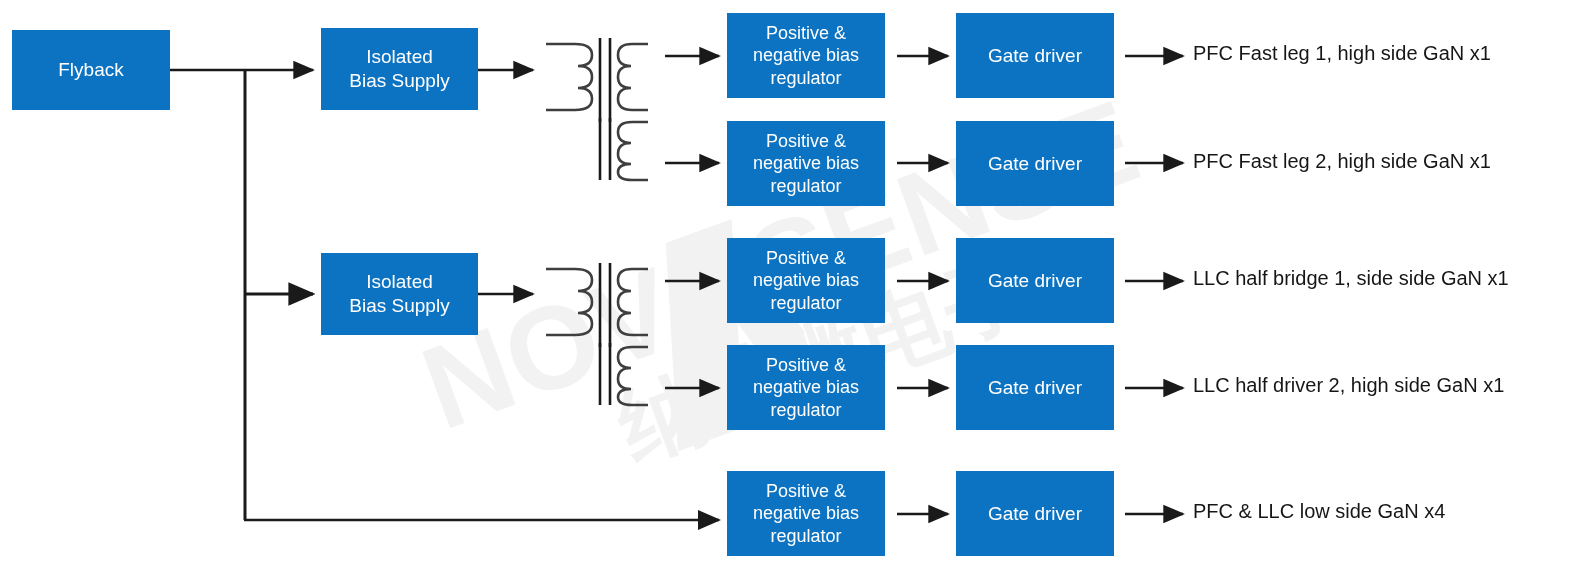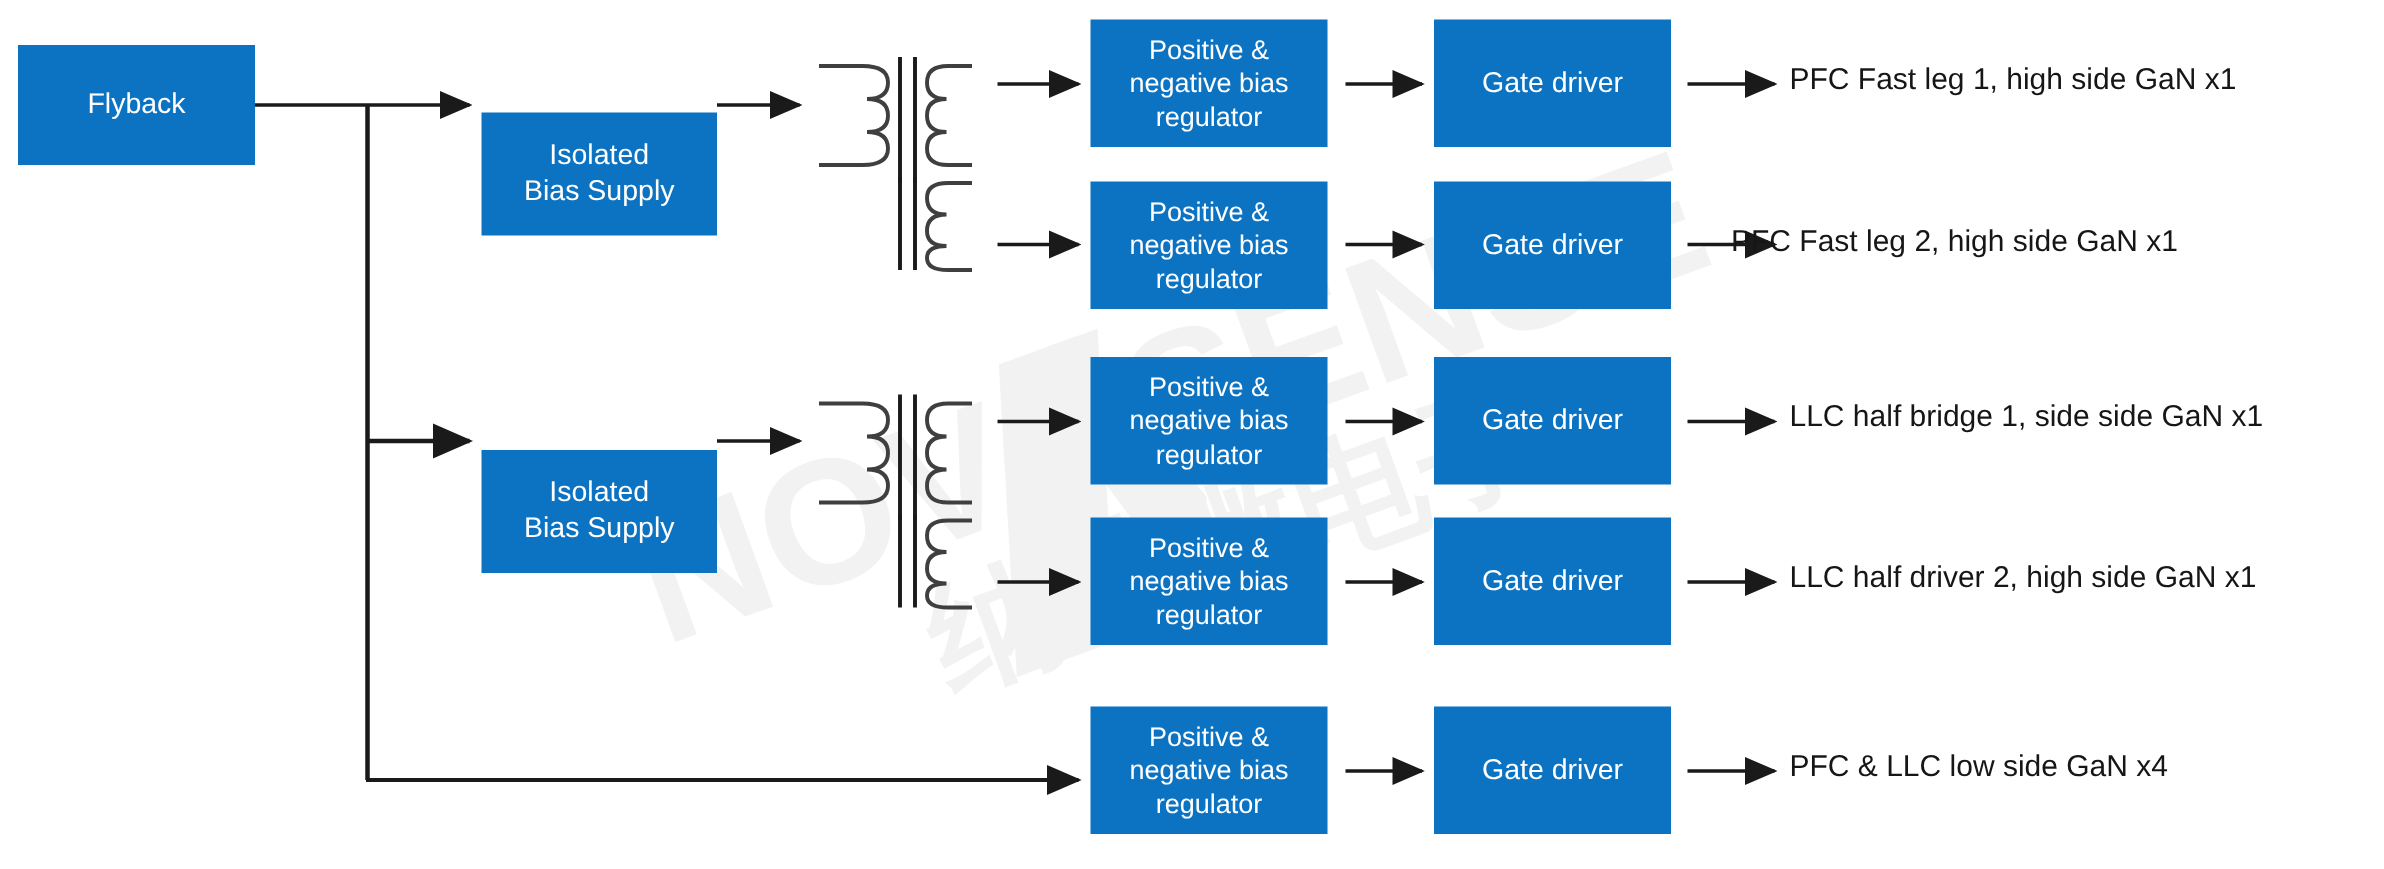--- a/index.html
+++ b/index.html
@@ -38,21 +38,21 @@
     display: flex;
     align-items: center;
     justify-content: center;
     text-align: center;
     line-height: 1.25;
     box-sizing: border-box;
     padding: 2px 19px;
     white-space: pre-line;
   }
   .node.flyback   { font-size: 19px; }
-  .node.ibs       { font-size: 19px; margin-top: 47px; }
+  .node.ibs       { font-size: 19px; }
   .node.reg       { font-size: 18px; }
   .node.gd        { font-size: 19px; }
   .outlabel {
     position: absolute;
     color: #161616;
     font-size: 20px;
     white-space: nowrap;
     display: flex;
     align-items: flex-start;
   }
@@ -231,21 +231,21 @@
   <div class="node gd" style="left:956px; top:345px; width:158px; height:85px;">
     <span>Gate driver</span>
   </div>
   <div class="node gd" style="left:956px; top:471px; width:158px; height:85px;">
     <span>Gate driver</span>
   </div>
 
   <div class="outlabel" style="left:1193px; top:42px; height:28px;">
     <span>PFC Fast leg 1, high side GaN x1</span>
   </div>
-  <div class="outlabel" style="left:1154px; top:150px; height:28px;">
+  <div class="outlabel" style="left:1193px; top:150px; height:28px;">
     <span>PFC Fast leg 2, high side GaN x1</span>
   </div>
   <div class="outlabel" style="left:1193px; top:267px; height:28px;">
     <span>LLC half bridge 1, side side GaN x1</span>
   </div>
   <div class="outlabel" style="left:1193px; top:374px; height:28px;">
     <span>LLC half driver 2, high side GaN x1</span>
   </div>
   <div class="outlabel" style="left:1193px; top:500px; height:28px;">
     <span>PFC &amp; LLC low side GaN x4</span>

